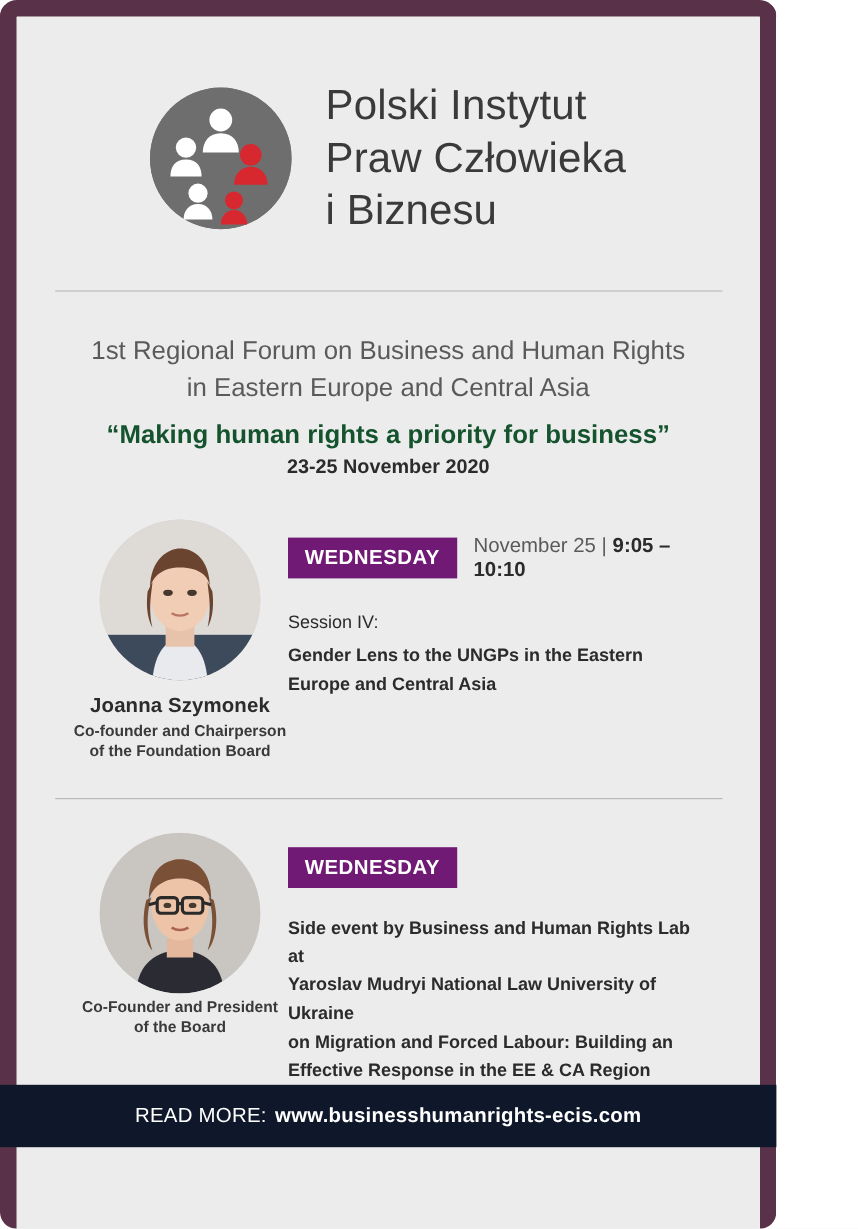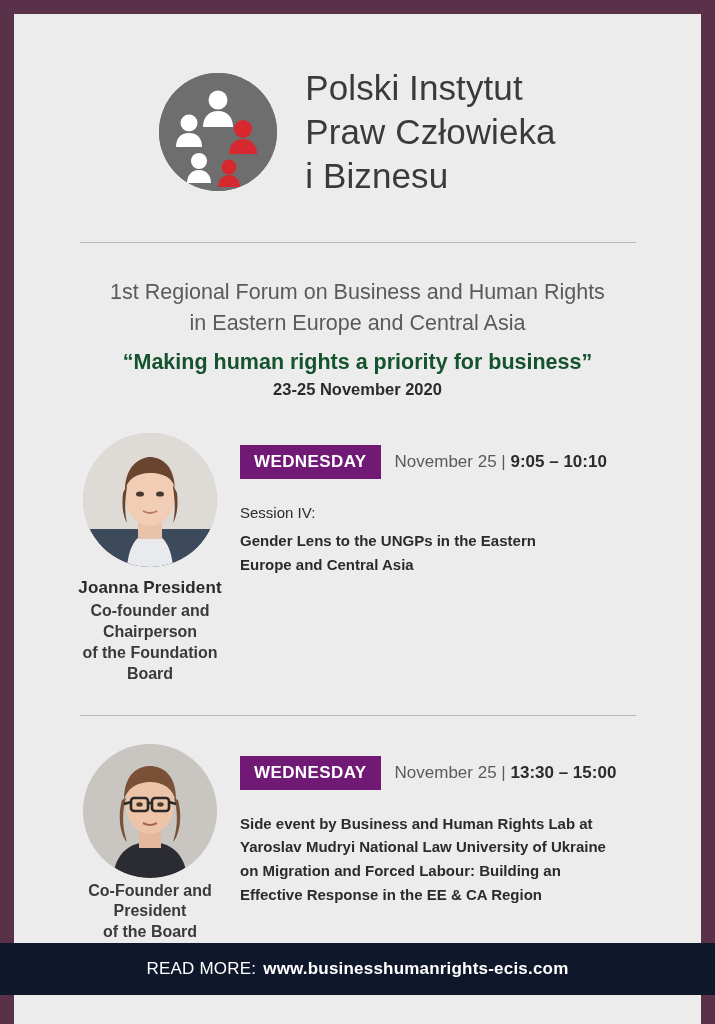--- a/index.html
+++ b/index.html
@@ -8,30 +8,31 @@
   }
   body {
     width: 715px;
     height: 1024px;
     background: #ffffff;
     font-family: "Liberation Sans", sans-serif;
     overflow: hidden;
   }
   .poster {
     position: relative;
-    width: 715px;
+    width: 647px;
     height: 1024px;
     background: #ececec;
     box-sizing: border-box;
     border-left: 14px solid #59324a;
     border-right: 14px solid #59324a;
     border-top: 14px solid #59324a;
     border-bottom: 0;
     display: flex;
     flex-direction: column;
+    border-radius: 14px;
   }
   .inner {
     flex: 1 1 auto;
     background: #ececec;
     display: flex;
     flex-direction: column;
     position: relative;
   }
 
   
@@ -119,21 +120,21 @@
   .portrait svg { display: block; }
   .speaker-name {
     margin-top: 11px;
     font-size: 17px;
     color: #2b2b2b;
     font-weight: bold;
     letter-spacing: 0.1px;
   }
   .speaker-role {
     margin-top: 3px;
-    font-size: 16px;
+    font-size: 13px;
     color: #3a3a3a;
     line-height: 1.3;
     font-weight: bold;
     white-space: pre-line;
   }
   .session-body {
     flex: 1 1 auto;
     padding-top: 12px;
   }
   .session-meta {
@@ -259,21 +260,21 @@
                 <ellipse cx="67" cy="62" rx="25" ry="31" fill="#f0cdb4"></ellipse>
                 <path d="M42 58 C42 32 58 24 67 24 C78 24 92 32 92 58 C92 48 84 40 67 40 C54 40 44 46 42 58 Z" fill="#6b4430"></path>
                 <path d="M40 60 C38 78 42 86 44 90 C40 72 44 58 44 52 Z" fill="#6b4430"></path>
                 <path d="M94 60 C96 78 92 86 90 90 C94 72 90 58 90 52 Z" fill="#6b4430"></path>
                 <ellipse cx="57" cy="61" rx="4" ry="2.6" fill="#46372c"></ellipse>
                 <ellipse cx="77" cy="61" rx="4" ry="2.6" fill="#46372c"></ellipse>
                 <path d="M60 78 Q67 82 74 78" stroke="#b9755f" stroke-width="2" fill="none"></path>
               </g>
             </svg>
           </div>
-          <div class="speaker-name">Joanna President</div>
+          <div class="speaker-name">Joanna Szymonek</div>
           <div class="speaker-role">Co-founder and Chairperson
 of the Foundation Board</div>
         </div>
         <div class="session-body">
           <div class="session-meta">
             <span class="day-badge">WEDNESDAY</span>
             <span class="meta-text"><span>November 25 | </span><b>9:05 – 10:10</b></span>
           </div>
           <div class="session-text">
             <span class="lead">Session IV:</span>
@@ -314,21 +315,20 @@
                 <path d="M60 79 Q67 83 74 79" stroke="#a9634f" stroke-width="2.2" fill="none"></path>
               </g>
             </svg>
           </div>
           <div class="speaker-role">Co-Founder and President
 of the Board</div>
         </div>
         <div class="session-body">
           <div class="session-meta">
             <span class="day-badge">WEDNESDAY</span>
-            <span class="meta-text"><span>November 25 | </span><b>13:30 – 15:00</b></span>
           </div>
           <div class="session-text">
             <span class="body-bold">Side event by Business and Human Rights Lab at
 Yaroslav Mudryi National Law University of Ukraine
 on Migration and Forced Labour: Building an
 Effective Response in the EE &amp; CA Region</span>
           </div>
         </div>
       </div>
 

